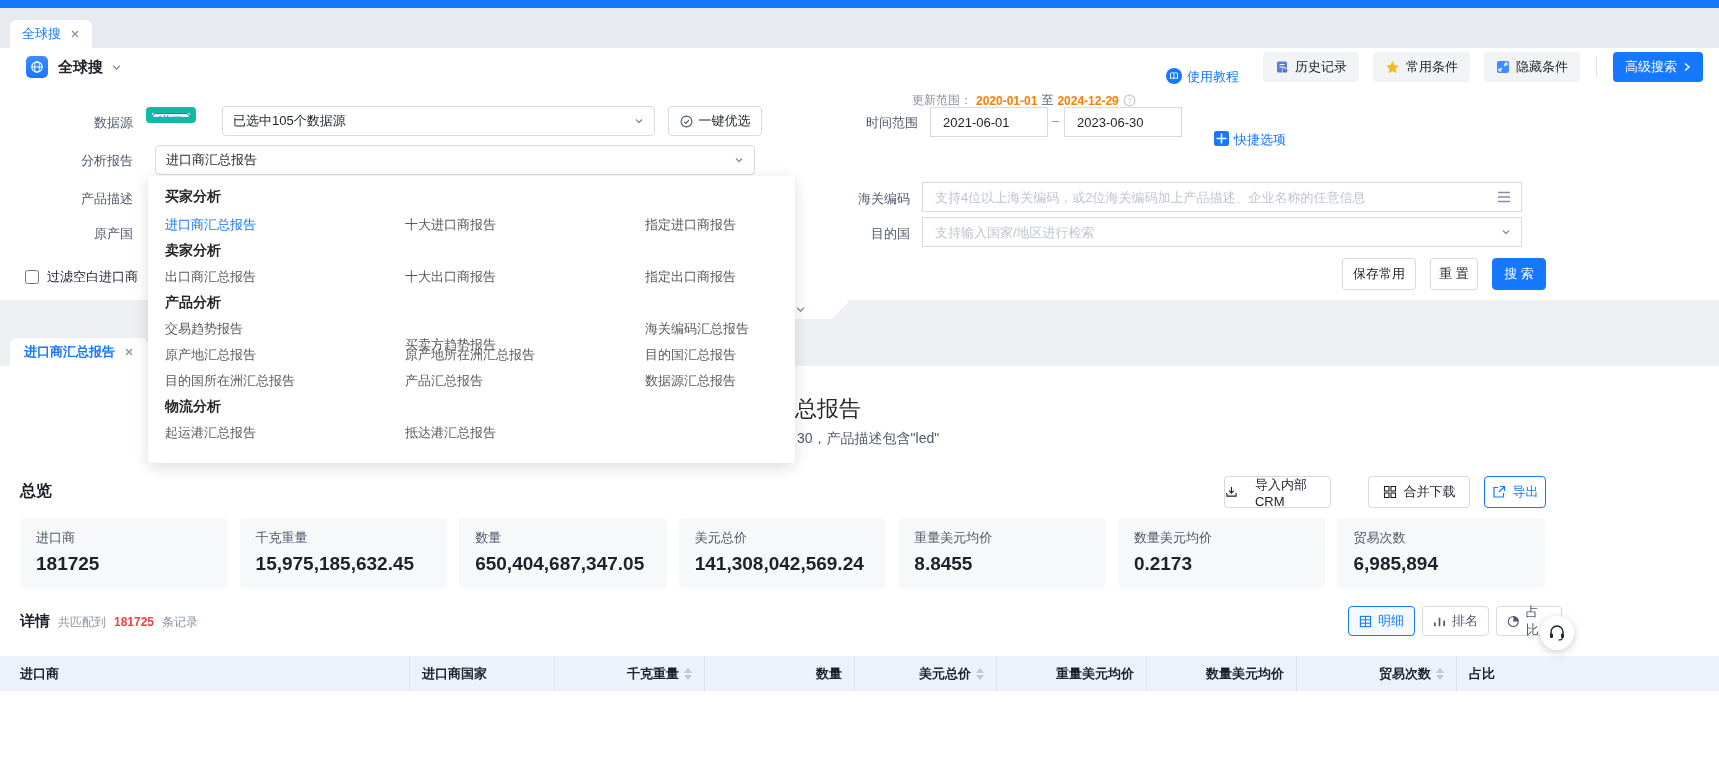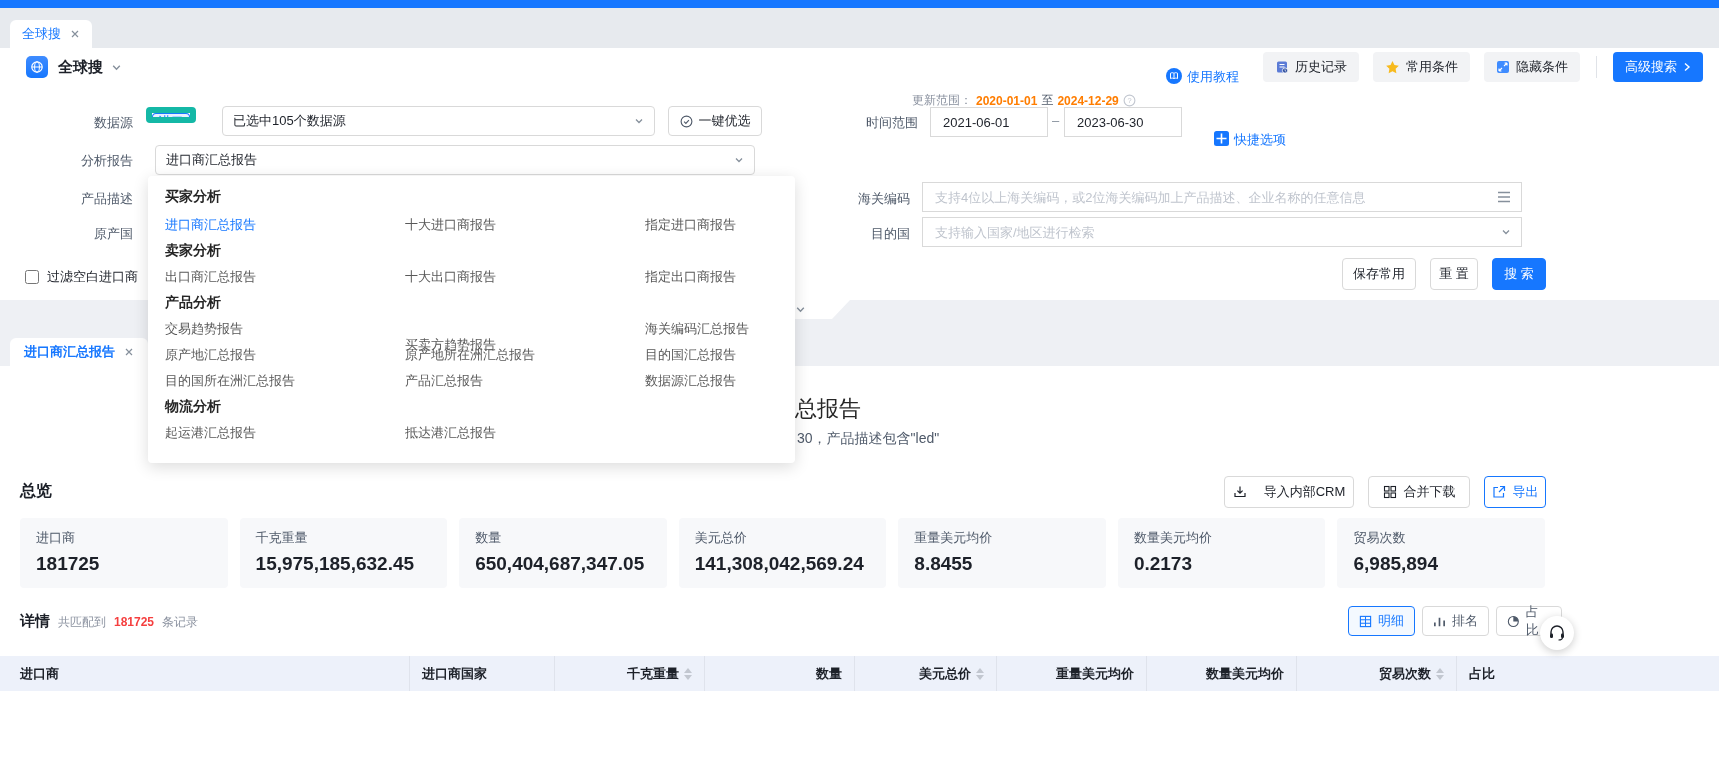--- a/index.html
+++ b/index.html
@@ -239,21 +239,21 @@
     <span>进口商汇总报告</span>
     <svg width="10" height="10" viewBox="0 0 10 10">
         <path d="M2 2 L8 8 M8 2 L2 8" stroke="#86909c" stroke-width="1.2"></path>
       </svg>
   </div>
 
   <div class="abs rtitle" style="left:795px;top:394px">总报告</div>
   <div class="abs rsub" style="left:797px;top:430px">30，产品描述包含"led"</div>
 
   <div class="abs secttitle" style="left:20px;top:481px">总览</div>
-  <div class="abs pbtn" style="left:1224px;top:476px;width:130px;gap:17px">
+  <div class="abs pbtn" style="left:1224px;top:476px;width:107px;gap:17px">
     <svg width="14" height="14" viewBox="0 0 14 14">
         <path d="M2 8 V11.5 H12 V8" fill="none" stroke="#1d2129" stroke-width="1.2"></path>
         <path d="M7 1.5 V8 M4.4 5.6 L7 8.2 L9.6 5.6" fill="none" stroke="#1d2129" stroke-width="1.2"></path>
       </svg>
     <span>导入内部CRM</span>
   </div>
   <div class="abs pbtn" style="left:1368px;top:476px;width:102px;gap:7px">
     <svg width="14" height="14" viewBox="0 0 14 14">
         <rect x="1.5" y="1.5" width="4.5" height="4.5" fill="none" stroke="#1d2129" stroke-width="1.1"></rect>
         <rect x="8" y="1.5" width="4.5" height="4.5" fill="none" stroke="#1d2129" stroke-width="1.1"></rect>

